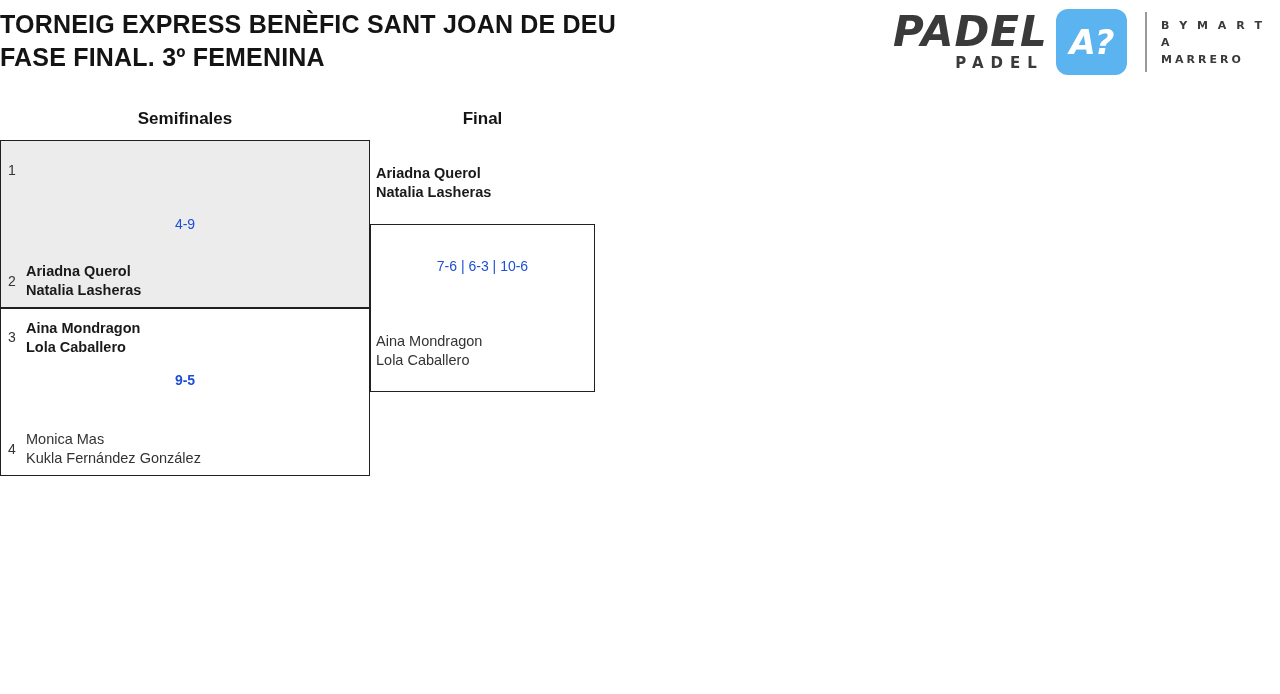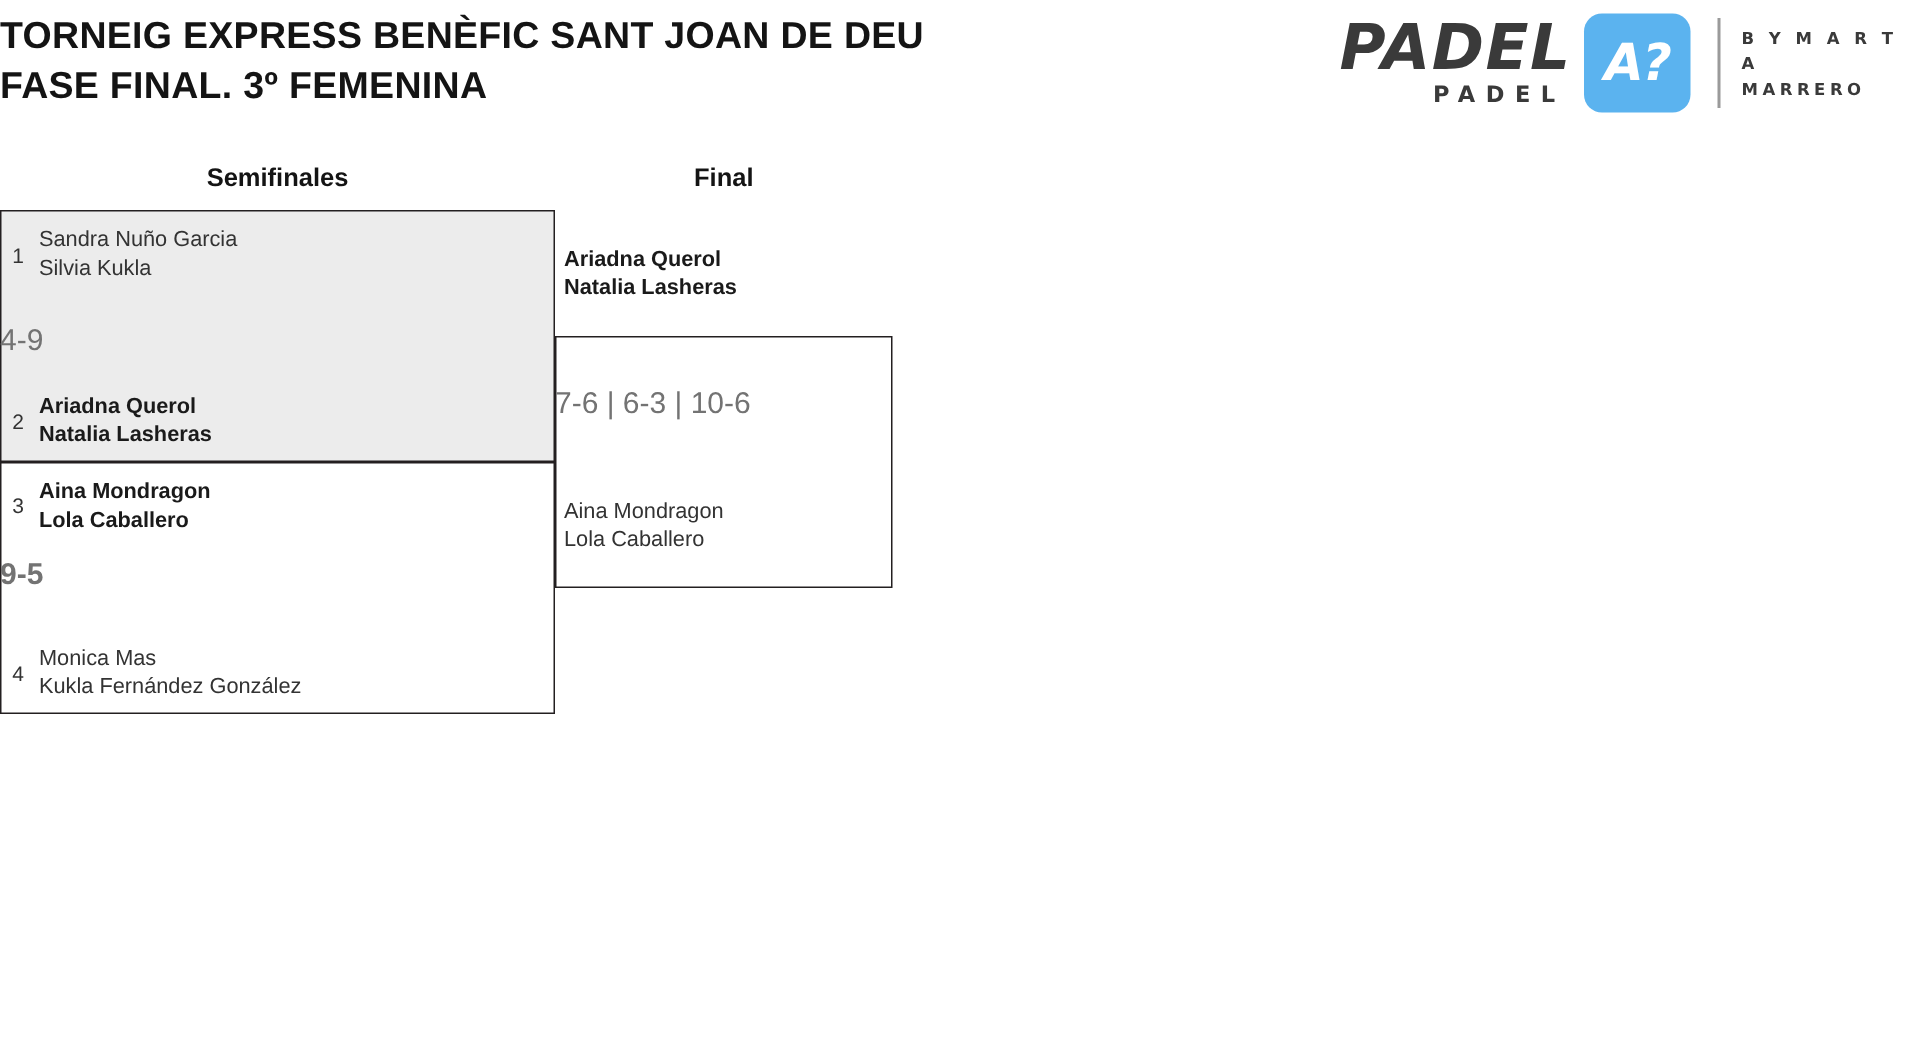--- a/index.html
+++ b/index.html
@@ -137,22 +137,23 @@
     position: absolute;
     left: 26px;
     font-size: 14.5px;
     line-height: 19px;
     color: #333333;
     white-space: nowrap;
   }
   .team.winner { font-weight: 700; color: #1a1a1a; }
   .score {
     position: absolute;
-    font-size: 20px;
-    color: #737373;
+    font-size: 14px;
+    color: #1d4ed8;
+    text-align: center;
   }
 
   
   #match-sf1 { left: 0px; top: 140px; width: 370px; height: 168px; }
   #sf1-seed-top { top: 162px; }
   #sf1-team-top { top: 151px; }
   #sf1-score    { left: 0px; top: 216px; width: 370px; }
   #sf1-seed-bot { top: 273px; }
   #sf1-team-bot { top: 262px; }
 
@@ -195,24 +196,20 @@
 
 </div>
 
 <div id="bracket">
 
   <div class="round-label" id="round-semis">Semifinales</div>
   <div class="round-label" id="round-final">Final</div>
 
   <div class="match shaded" id="match-sf1"></div>
   <div class="seed" id="sf1-seed-top">1</div>
-  <div class="team" id="sf1-team-top">
-    <div>Sandra Nuño Garcia</div>
-    <div>Silvia Kukla</div>
-  </div>
   <div class="score" id="sf1-score">4-9</div>
   <div class="seed" id="sf1-seed-bot">2</div>
   <div class="team winner" id="sf1-team-bot">
     <div>Ariadna Querol</div>
     <div>Natalia Lasheras</div>
   </div>
 
   <div class="match plain" id="match-sf2"></div>
   <div class="seed" id="sf2-seed-top">3</div>
   <div class="team winner" id="sf2-team-top">

